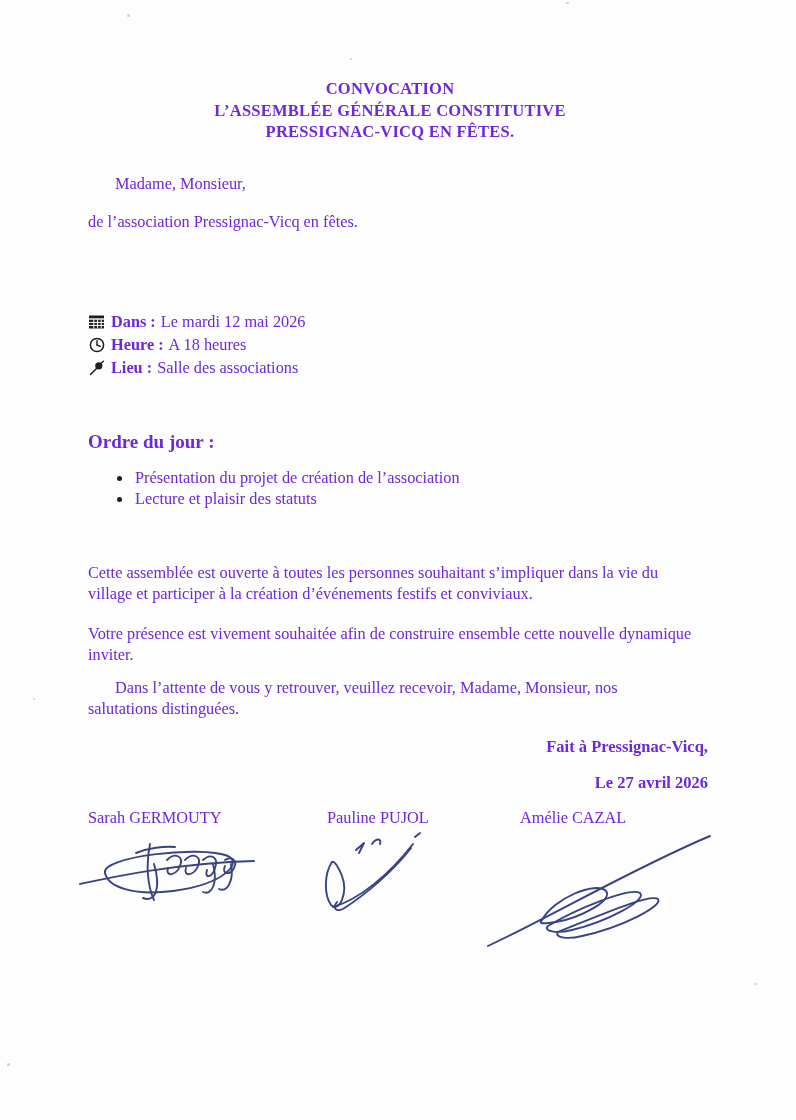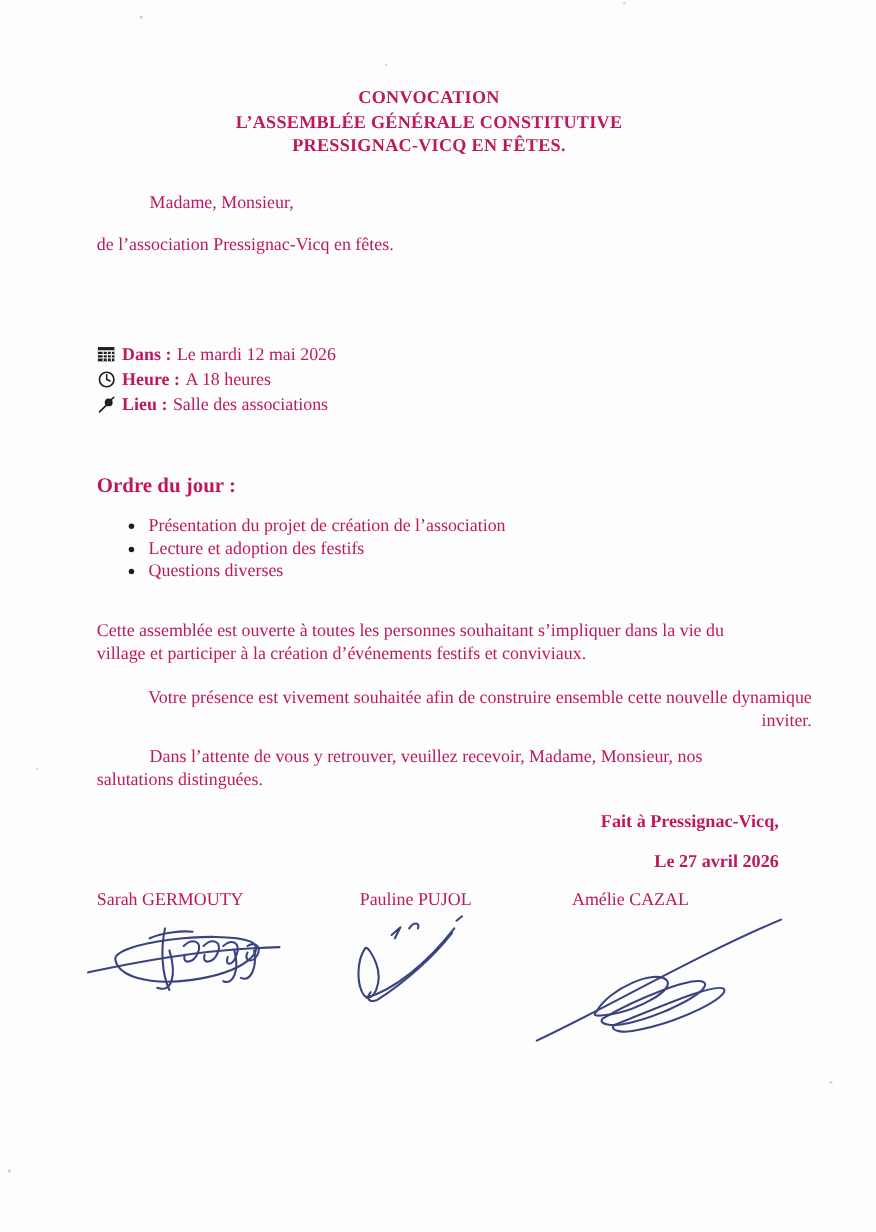--- a/index.html
+++ b/index.html
@@ -1,35 +1,35 @@
 <!DOCTYPE html>
 <html><head>
 <meta charset="utf-8">
 <style>
   html,body{margin:0;padding:0;background:#ffffff;}
   .page{
     position:relative;
     width:796px;height:1120px;
     background:#fdfdfd;
     font-family:"Liberation Serif", serif;
-    color:#be185d;
+    color:#6d28d9;
     overflow:hidden;
   }
   .abs{position:absolute;}
   .nowrap{white-space:nowrap;}
   .title-block{
     top:78px;left:0;width:780px;
     text-align:center;
     font-weight:bold;
     font-size:16.5px;
     line-height:21.5px;
     letter-spacing:.25px;
   }
   .body-text{font-size:16.3px;line-height:20.6px;}
-  .indent{margin-left:48px;font-family:Liberation Serif, serif;}
+  .indent{margin-left:27px;font-family:Liberation Serif, serif;}
   .salutation{top:174px;left:88px;}
   .intro{top:212px;left:88px;width:640px;}
   .details{top:310px;left:88px;}
   .detail-row{
     display:flex;align-items:center;
     height:23px;
     font-size:16.3px;
   }
   .detail-row .icon{
     width:17px;height:17px;
@@ -49,21 +49,21 @@
   }
   .agenda-item::before{
     content:"";
     position:absolute;
     left:29px;top:8px;
     width:5px;height:5px;
     border-radius:50%;
     background:#1c1c1e;
   }
   .p1{top:563px;left:88px;width:650px;}
-  .p2{top:624px;left:88px;width:650px;text-align:right;}
+  .p2{top:624px;left:88px;width:650px;}
   .closing{top:678px;left:88px;width:650px;}
   .sign-off{left:88px;width:620px;text-align:right;font-weight:bold;font-size:16.5px;}
   .place-line{top:737px;}
   .date-line{top:773px;}
   .signatory{top:808px;font-size:16.3px;white-space:nowrap;}
   .sig-svg{pointer-events:none;}
   .sig-svg path{fill:none;stroke-linecap:round;stroke-linejoin:round;}
   .speck{position:absolute;background:#9a9aa0;border-radius:50%;opacity:.45;}
 </style>
 </head>
@@ -131,22 +131,21 @@
       <span class="detail-label">Lieu :</span>
       <span class="detail-value nowrap">Salle des associations</span>
     </div>
 
   </div>
 
   <div class="abs agenda-heading nowrap">Ordre du jour :</div>
 
   <div class="abs agenda-list">
     <div class="agenda-item">Présentation du projet de création de l’association</div>
-    <div class="agenda-item">Lecture et adoption des festifs</div>
-    <div class="agenda-item">Questions diverses</div>
+    <div class="agenda-item">Lecture et plaisir des statuts</div>
   </div>
 
   <div class="abs body-text p1">
     <div class="nowrap">Cette assemblée est ouverte à toutes les personnes souhaitant s’impliquer dans la vie du</div>
     <div class="nowrap">village et participer à la création d’événements festifs et conviviaux.</div>
   </div>
 
   <div class="abs body-text p2">
     <div class="nowrap">Votre présence est vivement souhaitée afin de construire ensemble cette nouvelle dynamique</div>
     <div class="nowrap">inviter.</div>

